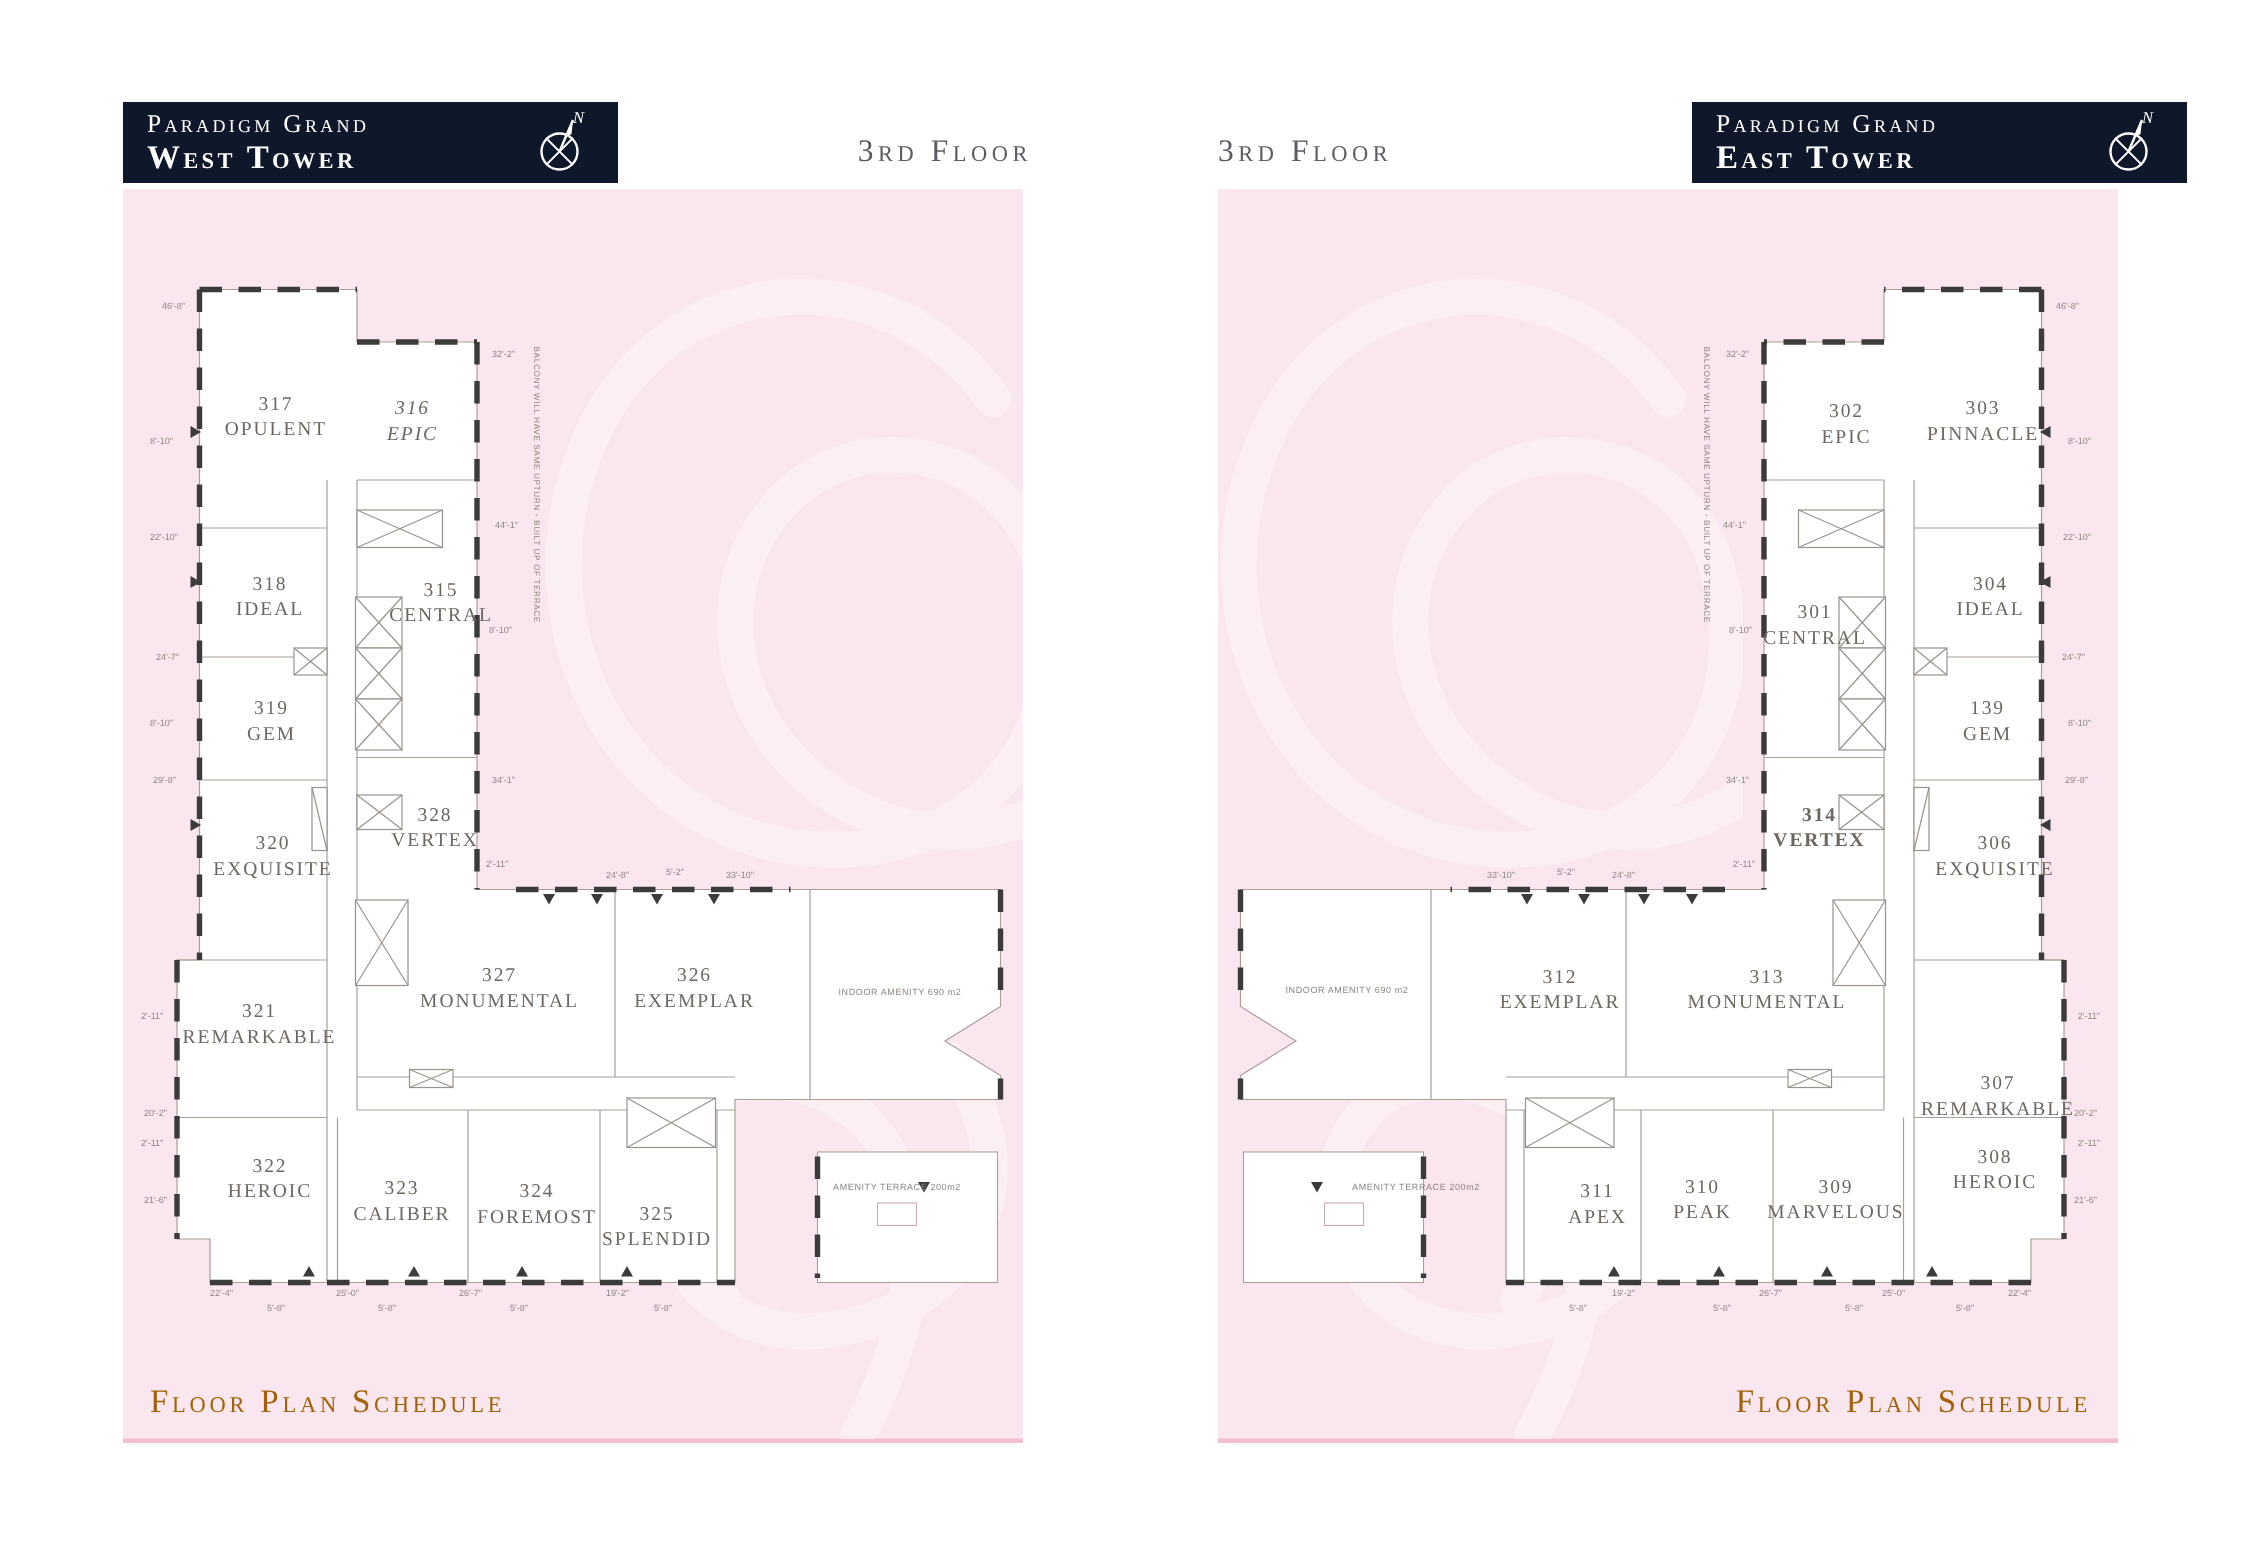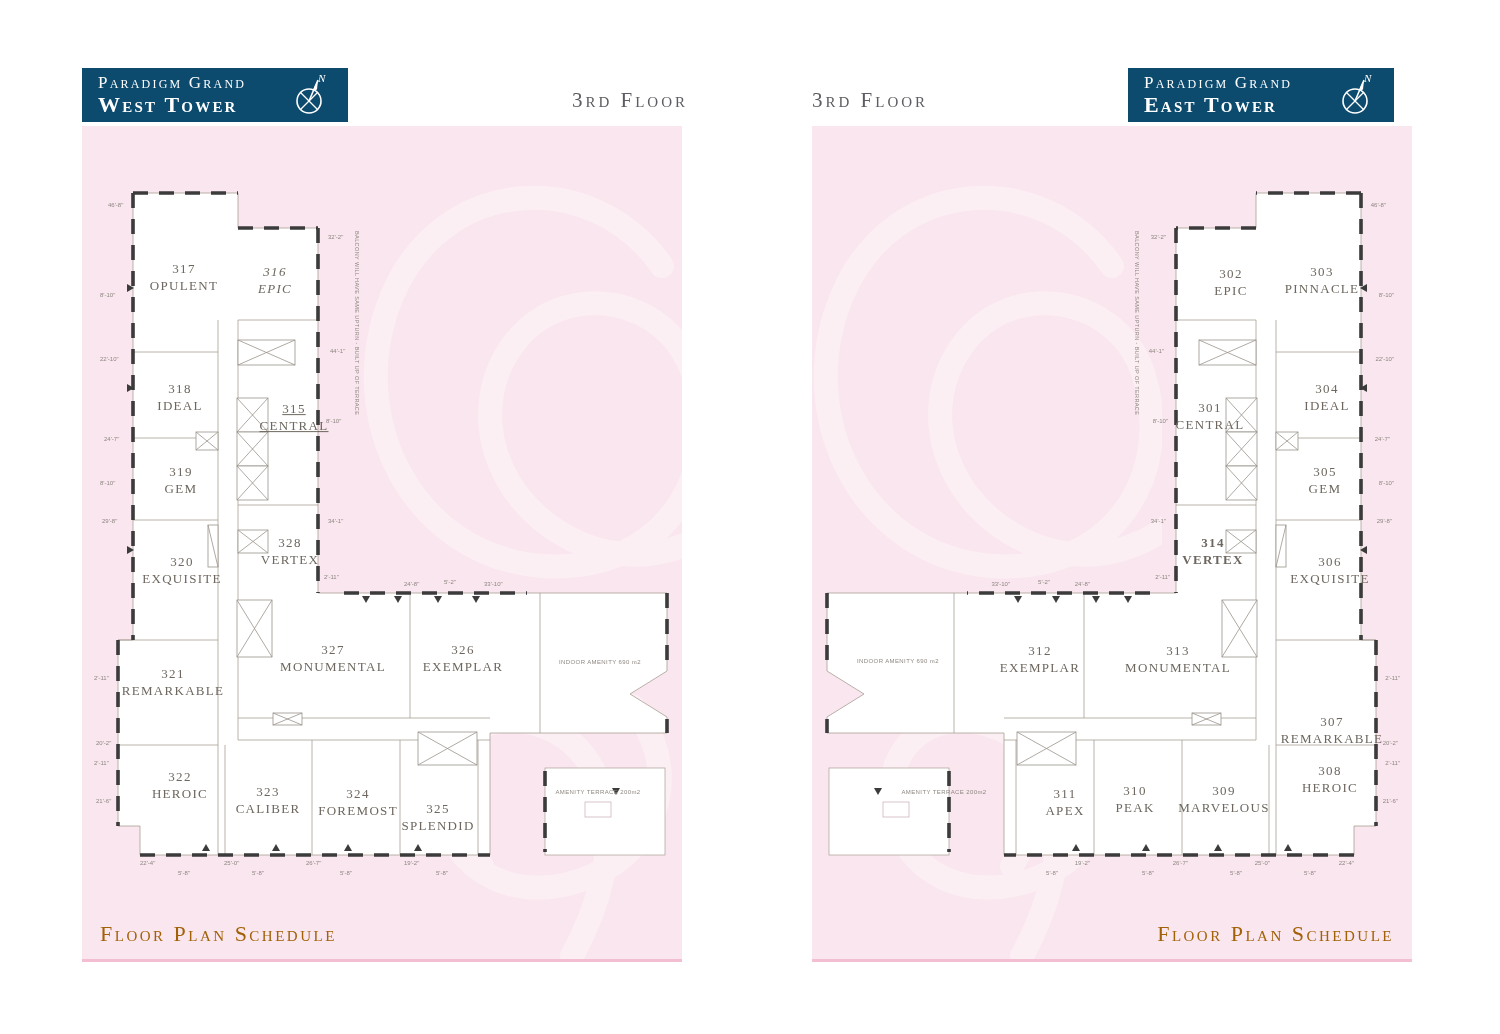--- a/index.html
+++ b/index.html
@@ -1,19 +1,19 @@
 <!DOCTYPE html>
 <html><head>
 <meta charset="utf-8">
 <style>
   html,body{margin:0;padding:0;background:#ffffff;}
   .page{position:relative;width:1500px;height:1034px;background:#ffffff;overflow:hidden;
         font-family:"Liberation Serif",serif;}
   
-  .hdr{position:absolute;top:68px;height:54px;width:266px;background:#0c4a6e;color:#fff;
+  .hdr{position:absolute;top:68px;height:54px;width:330px;background:#0f172a;color:#fff;
        display:flex;align-items:center;justify-content:space-between;padding:0 16px;box-sizing:border-box;}
   .hdr .tt{line-height:1.15;}
   .hdr .brand{font-variant:small-caps;font-size:17px;letter-spacing:2.2px;display:block;}
   .hdr .tower{font-variant:small-caps;font-size:22px;letter-spacing:2.2px;font-weight:bold;display:block;}
   
   .floorlab{position:absolute;top:88px;font-variant:small-caps;font-size:21px;letter-spacing:3px;color:#5c5c62;}
   .footer{position:absolute;bottom:12px;font-variant:small-caps;font-size:22px;letter-spacing:2.5px;color:#a16207;text-align:center;}
   
   .panel{position:absolute;top:126px;width:600px;height:836px;background:#FAE6EE;
          border-bottom:3px solid #F3BDD2;box-sizing:border-box;overflow:hidden;}
@@ -175,21 +175,21 @@
         <span>OPULENT</span>
       </div>
     <div class="unit" style="left:193px;top:155px;font-style:italic;">
       <span>316</span>
         <span>EPIC</span>
       </div>
     <div class="unit" style="left:98px;top:272px;">
       <span>318</span>
         <span>IDEAL</span>
       </div>
-    <div class="unit" style="left:212px;top:292px;text-decoration:underline;">
+    <div class="unit" style="left:212px;top:276px;">
       <span>315</span>
         <span>CENTRAL</span>
       </div>
     <div class="unit" style="left:99px;top:355px;">
       <span>319</span>
         <span>GEM</span>
       </div>
     <div class="unit" style="left:208px;top:426px;">
       <span>328</span>
         <span>VERTEX</span>
@@ -284,21 +284,21 @@
       </div>
     <div class="unit" style="left:398px;top:291px;">
       <span>301</span>
         <span>CENTRAL</span>
       </div>
     <div class="unit" style="left:515px;top:272px;">
       <span>304</span>
         <span>IDEAL</span>
       </div>
     <div class="unit" style="left:513px;top:355px;">
-      <span>305</span>
+      <span>139</span>
         <span>GEM</span>
       </div>
     <div class="unit" style="left:401px;top:426px;font-weight:bold;">
       <span>314</span>
         <span>VERTEX</span>
       </div>
     <div class="unit" style="left:518px;top:445px;">
       <span>306</span>
         <span>EXQUISITE</span>
       </div>

